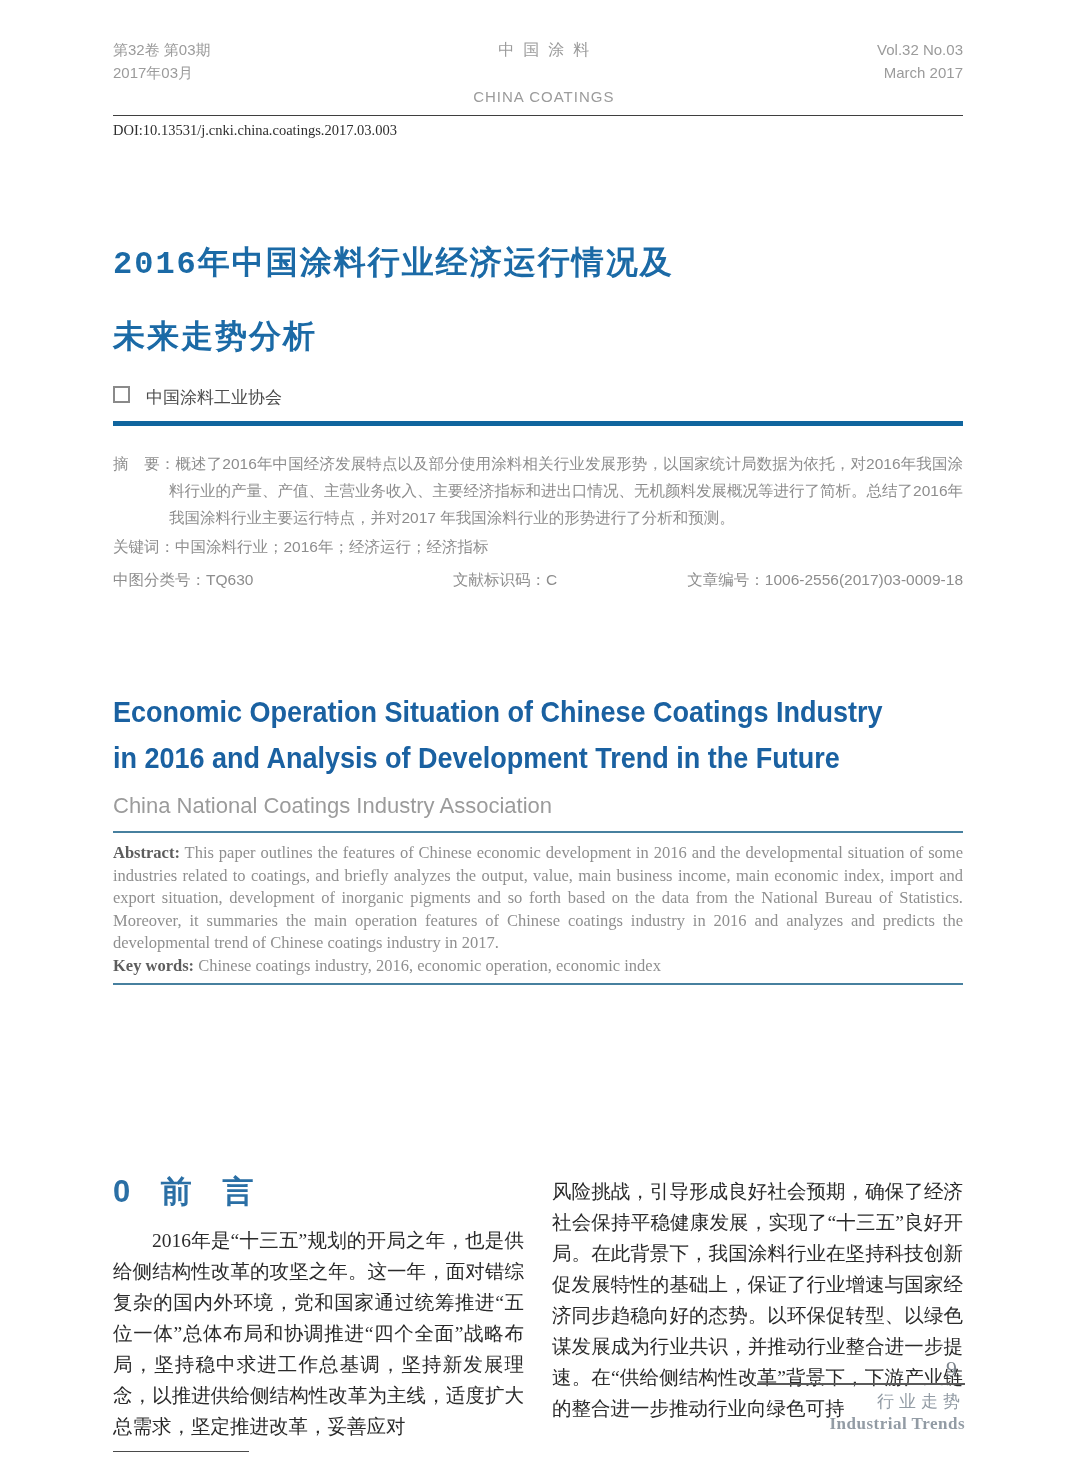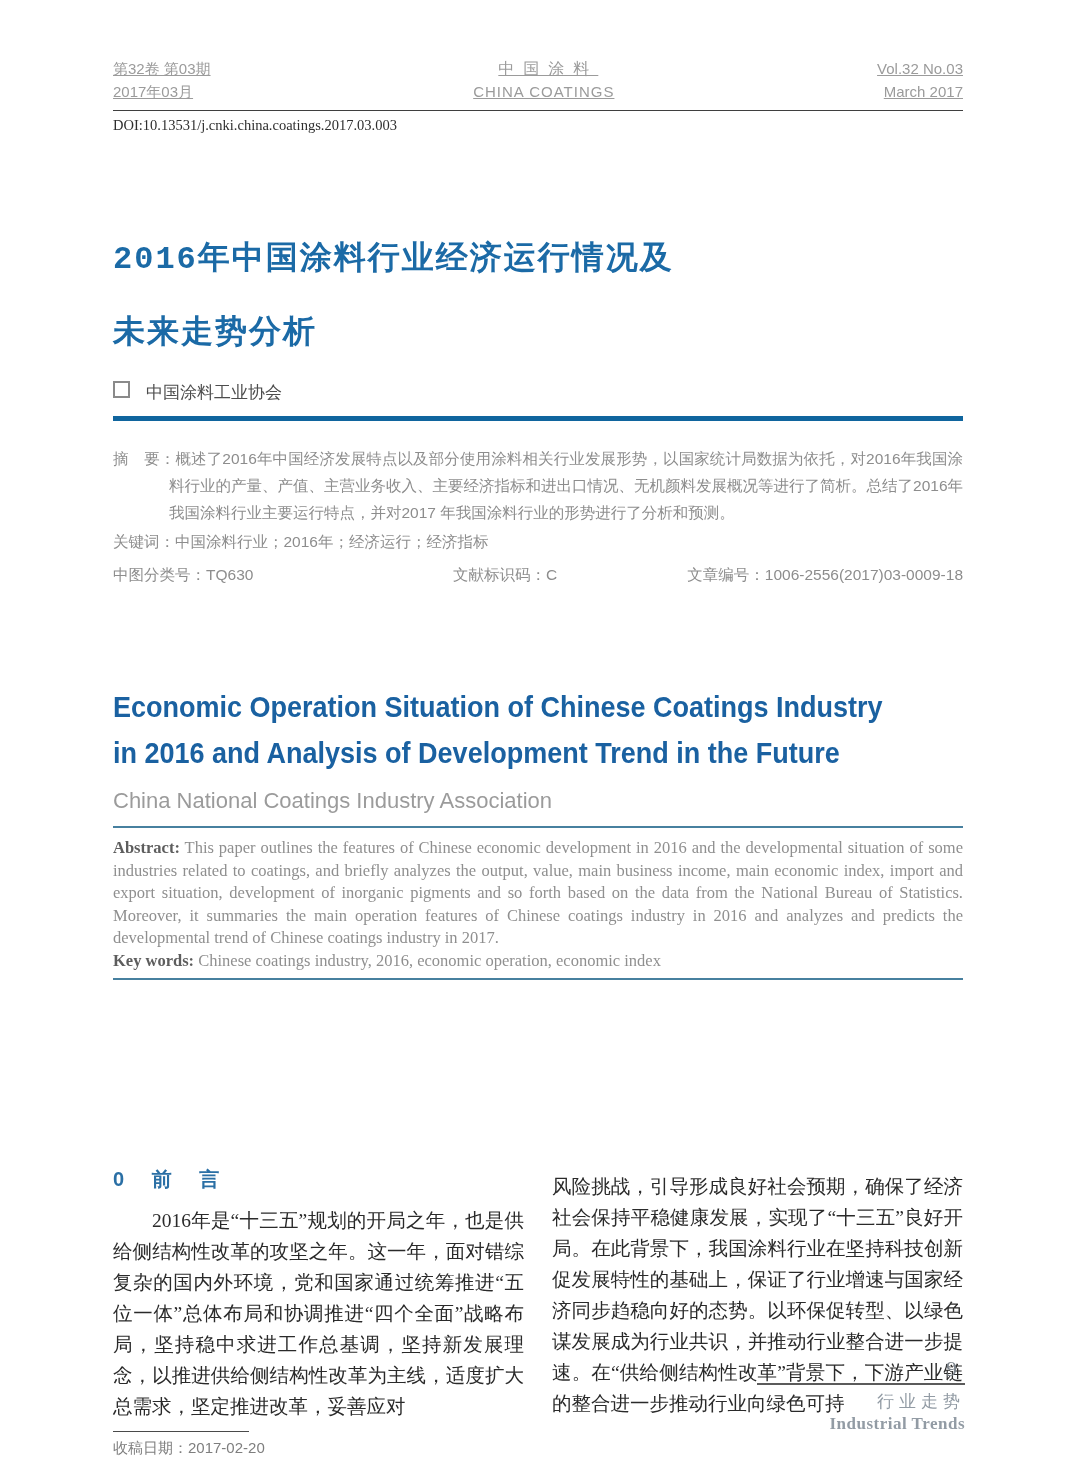--- a/index.html
+++ b/index.html
@@ -4,25 +4,25 @@
 <style>
   html,body{margin:0;padding:0;background:#ffffff;}
   .page{
     position:relative;width:1075px;height:1459px;background:#fff;overflow:hidden;
     font-family:"Liberation Sans",sans-serif;color:#333;
   }
   .content{padding:0 112px 0 113px;}
 
   
   .hdr{display:flex;justify-content:space-between;align-items:flex-start;
-       padding-top:57px;color:#9b9b9b;font-size:15px;line-height:23px;text-decoration:underline;}
+       padding-top:38px;color:#9b9b9b;font-size:15px;line-height:23px;}
   .hdr-left{text-align:left;}
   .hdr-center{text-align:center;}
   .journal-cn{font-size:16px;letter-spacing:9px;text-indent:9px;}
-  .journal-en{letter-spacing:1px;}
+  .journal-en{letter-spacing:1px;margin-top:24px;}
   .hdr-right{text-align:right;}
   .hdr-rule{border:none;border-top:1.5px solid #3f3f3f;margin:7px 0 0;}
   .doi{font-family:"Liberation Serif",serif;font-size:14.5px;color:#2e2e2e;margin-top:4px;line-height:20px;}
 
   
   .cn-title{margin:88px 0 0;font-size:32px;line-height:74px;font-weight:bold;
             color:#1b6aa6;letter-spacing:2px;font-family:Liberation Mono, monospace;}
   .author-row{margin-top:10px;display:flex;font-size:17px;color:#4d4d4d;}
   .author-box{display:inline-block;width:13px;height:13px;border:2px solid #8a8a8a;margin-right:16px;background:#fff;}
   .thick-rule{height:5px;background:#10659e;margin-top:12px;}
@@ -47,21 +47,21 @@
                line-height:22.5px;text-align:justify;margin-top:9px;}
   .en-abstract p{margin:0;}
   .en-abstract b{color:#5d5d5d;}
 
   
   .body-sec{margin-top:186px;}
   .columns{display:flex;}
   .col{width:50%;}
   .col.left{padding-right:14px;}
   .col.right{padding-left:14px;}
-  .sec-heading{margin:0 0 12px;font-size:20px;font-weight:bold;color:#2a6fa5;
+  .sec-heading{margin:0 0 12px;font-size:31px;font-weight:bold;color:#2a6fa5;
                letter-spacing:3px;word-spacing:16px;}
   .body-p{font-family:"Liberation Serif",serif;font-size:19.5px;line-height:31px;
           color:#2a2a2a;text-align:justify;margin:0;}
   .indent-first{text-indent:2em;}
   .col.right .body-p{padding-top:5px;}
 
   
   .footnote{margin-top:9px;font-size:15px;color:#7e7e7e;line-height:22px;}
   .fn-rule{width:136px;border:none;border-top:1.5px solid #4a4a4a;margin:0 0 5px;}
 

